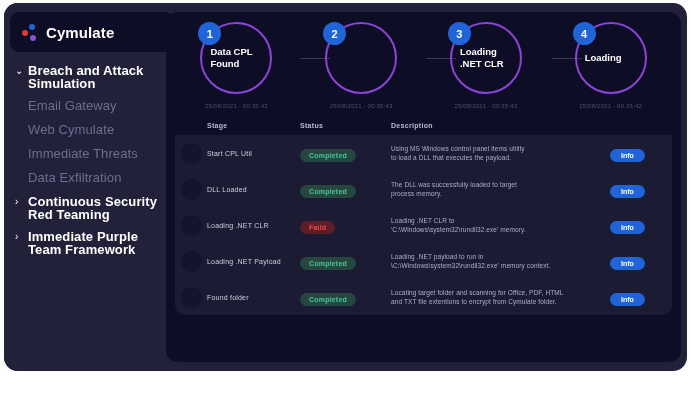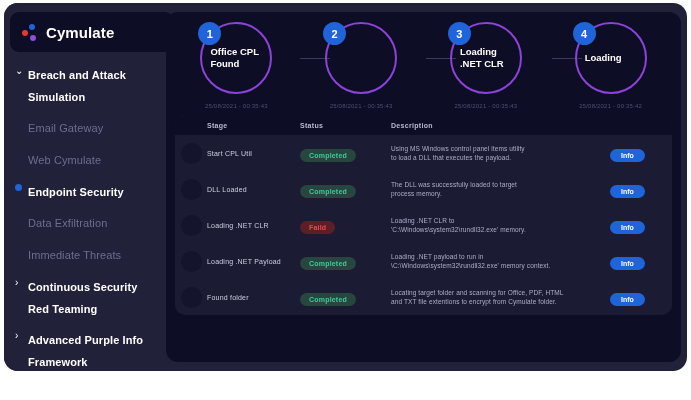--- a/index.html
+++ b/index.html
@@ -77,22 +77,22 @@
   .nav-bullet {
     width: 13px; flex: 0 0 13px;
     display: flex; align-items: center;
     padding-top: 3px;
   }
   .nav-bullet span {
     width: 7px; height: 7px; border-radius: 50%;
     background: #1f64d8; display: block;
   }
   .nav-label {
-    font-size: 11px;
-    line-height: 22px;
+    font-size: 13px;
+    line-height: 13px;
     letter-spacing: .1px;
   }
   .nav-top .nav-label { color: #ffffff; font-weight: bold; }
   .nav-sub { padding-left: 13px; margin-bottom: 10px; text-align: right; }
   .nav-sub .nav-label { color: #6d6d8f; font-weight: normal; }
   .nav-active .nav-label { color: #ffffff; font-weight: bold; }
 
   
   .main {
     flex: 1;
@@ -268,62 +268,56 @@
       </div>
 
       <div class="nav-item nav-sub">
         <span class="nav-label">Email Gateway</span>
       </div>
 
       <div class="nav-item nav-sub">
         <span class="nav-label">Web Cymulate</span>
       </div>
 
-      <div class="nav-item nav-active">
-        <span class="nav-bullet">
-            <span></span>
-          </span>
-        <span class="nav-label">Endpoint Security</span>
-      </div>
-
+
+
+      <div class="nav-item nav-sub">
+        <span class="nav-label">Immediate Threats</span>
+      </div>
 
       <div class="nav-item nav-sub">
         <span class="nav-label">Data Exfiltration</span>
-      </div>
-
-      <div class="nav-item nav-sub">
-        <span class="nav-label">Immediate Threats</span>
       </div>
 
 
       <div class="nav-item nav-top">
         <span class="nav-glyph">›</span>
         <span class="nav-label">Continuous Security Red Teaming</span>
       </div>
 
       <div class="nav-item nav-top">
         <span class="nav-glyph">›</span>
-        <span class="nav-label">Advanced Purple Info Framework</span>
+        <span class="nav-label">Immediate Purple Team Framework</span>
       </div>
 
     </div>
   </div>
 
   <div class="main">
 
     <div class="steps">
       <div class="connector c1"></div>
       <div class="connector c2"></div>
       <div class="connector c3"></div>
 
       <div class="step">
         <div class="step-circle">
           <div class="step-num">1</div>
           <div class="step-title">
-            <div>Office CPL</div>
+            <div>Data CPL</div>
             <div>Found</div>
           </div>
         </div>
         <div class="step-time">25/08/2021 - 00:35:43</div>
       </div>
 
       <div class="step">
         <div class="step-circle">
           <div class="step-num">2</div>
         </div>

